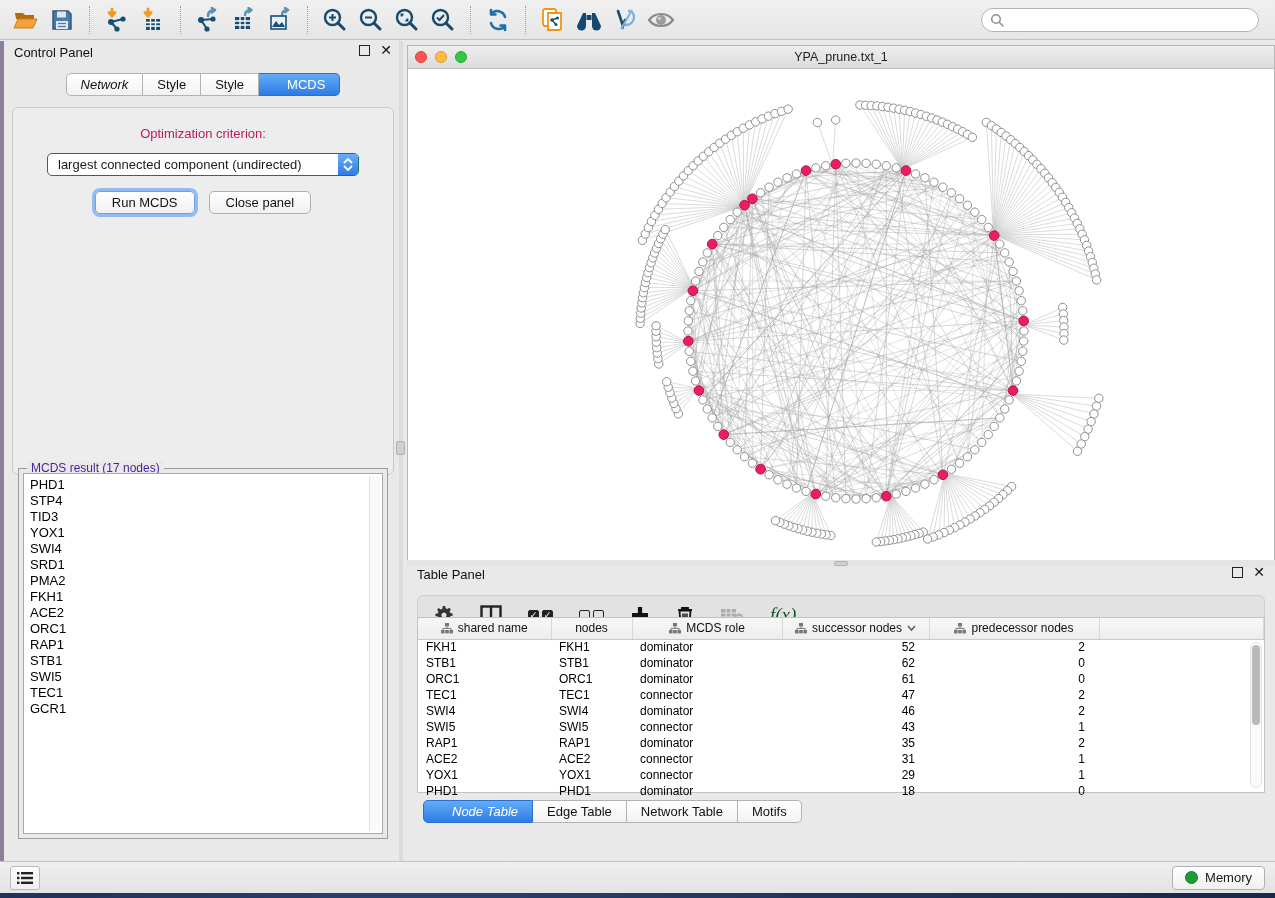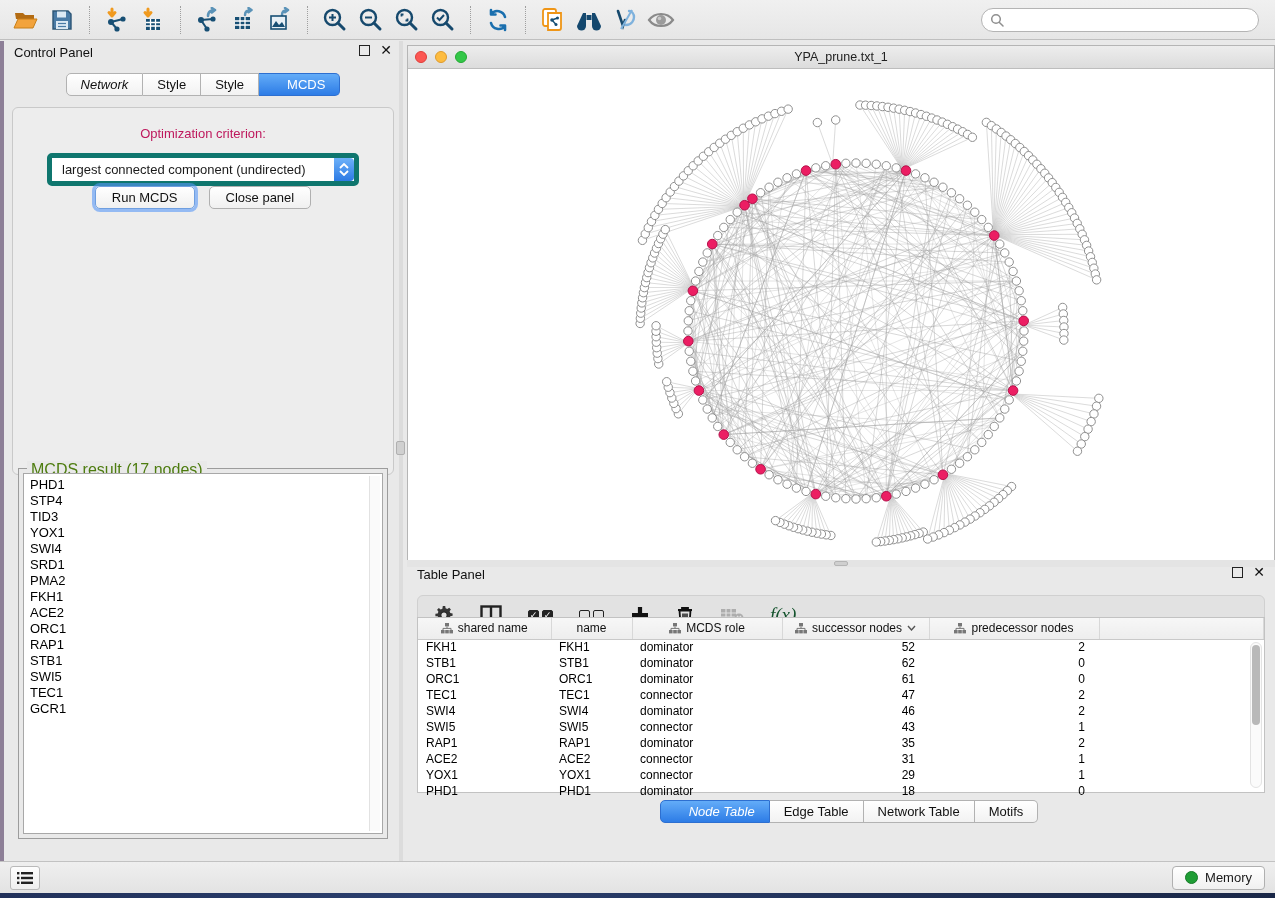--- a/index.html
+++ b/index.html
@@ -39,37 +39,37 @@
   .seg { border:1px solid #b2b2b2; background:linear-gradient(#ffffff,#f2f2f2);
     padding:3px 14px; font-size:13px; color:#111; cursor:pointer; border-left:none; }
   .seg:first-child { border-left:1px solid #b2b2b2; border-radius:5px 0 0 5px;font-style:italic; }
   .seg:last-child { border-radius:0 5px 5px 0; }
   .seg.active { background:linear-gradient(#63acf8,#2d7ce6); color:#fff; border-color:#2d6fd0;padding-left:28px; }
 
   .cp-content { position:absolute; left:8px; right:8px; top:62px; height:368px;
     background:#ededed; border:1px solid #c9c9c9; border-radius:6px; padding-top:18px; }
   .opt-label { text-align:center; font-size:13px; color:#be185d; }
   .select-row { display:flex; justify-content:center; margin-top:12px; }
-  .mac-select { width:312px; height:33px; background:#fff; border:5px solid #0f766e;
+  .mac-select { width:312px; height:23px; background:#fff; border:1px solid #0f766e;
     border-radius:5px; display:flex; align-items:center; cursor:pointer; overflow:hidden; }
   .mac-select .val { flex:1; padding:0 10px; font-size:13px; white-space:nowrap; }
   .mac-select .stepper { width:20px; height:23px; background:linear-gradient(#6db1f9,#2c7ae4);
     display:flex; flex-direction:column; align-items:center; justify-content:center; gap:1px;
     border-radius:0 4px 4px 0; }
   .stepper svg { display:block; }
-  .btn-row { display:flex; justify-content:center; gap:14px; }
+  .btn-row { display:flex; justify-content:center; gap:14px; margin-top:15px; }
   .mac-btn { background:linear-gradient(#ffffff,#f0f0f0); border:1px solid #b0b0b0;
     border-radius:5px; padding:3px 16px; font-size:13px; cursor:pointer;
     font-family:"Liberation Sans",sans-serif; color:#111; }
   .mac-btn.focused { box-shadow:0 0 0 3px rgba(88,152,246,.6); border-color:#6f9fe0; }
 
   .group-box { position:absolute; left:14px; right:14px; top:423px; bottom:22px;
     border:1px solid #9c9c9c; background:#e9e9e9; }
   .group-title { position:absolute; top:-8px; left:8px; background:#e9e9e9;
-    padding:0 4px; font-size:16px; color:#4d7c0f; }
+    padding:0 4px; font-size:12px; color:#4c1d95; }
   .result-list { position:absolute; inset:4px; background:#fff; border:1px solid #a8a8a8;
     overflow:hidden; padding:3px 0 0 6px; }
   .result-list .track { position:absolute; right:2px; top:2px; bottom:2px; width:11px;
     background:#fafafa; border-left:1px solid #e2e2e2; }
   .result-item { font-size:13px; line-height:16px; color:#000; }
 
   
   .right { position:absolute; left:403px; right:0; top:0; bottom:0; }
   .v-splitter { position:absolute; left:399px; top:0; bottom:0; width:4px; background:#dcdcdc; }
   .v-splitter .handle { position:absolute; top:400px; left:-3px; width:9px; height:14px;
@@ -111,21 +111,21 @@
     border-right:1px solid #d8d8d8; border-bottom:1px solid #c9c9c9; font-weight:normal;
     font-size:12px; color:#111; text-align:center; position:relative; white-space:nowrap; }
   .node-table th .th-inner { display:flex; align-items:center; justify-content:center; gap:5px; }
   .node-table td { height:16px; padding:0 8px; white-space:nowrap; overflow:hidden; color:#000; }
   .node-table td.num { text-align:right; padding-right:14px; }
   .tbl-scrollbar { position:absolute; right:2px; top:24px; bottom:4px; width:12px;
     background:#fbfbfb; border:1px solid #e3e3e3; border-radius:6px; }
   .tbl-scrollbar .thumb { position:absolute; top:2px; left:1px; width:8px; height:80px;
     background:#b9b9b9; border-radius:5px; }
 
-  .tp-tabs { position:absolute; left:16px; right:0; bottom:38px; display:flex; justify-content:center; }
+  .tp-tabs { position:absolute; left:16px; right:0; bottom:38px; display:flex; justify-content:flex-start; }
 
   
   .status-bar { position:absolute; left:0; right:0; bottom:0; height:32px;
     background:linear-gradient(#efefef,#e3e3e3); border-top:1px solid #c2c2c2;
     display:flex; align-items:center; padding:0 10px; }
   .status-left-btn { width:30px; height:24px; background:linear-gradient(#fdfdfd,#efefef);
     border:1px solid #b9b9b9; border-radius:3px; display:flex; align-items:center; justify-content:center;
     cursor:pointer; }
   .memory-btn { margin-left:auto; height:24px; background:linear-gradient(#ffffff,#f0f0f0);
     border:1px solid #b0b0b0; border-radius:4px; display:flex; align-items:center; gap:7px;
@@ -1195,21 +1195,21 @@
                         <rect x="0" y="7" width="3.6" height="3.4" fill="#777"></rect>
                         <rect x="4.2" y="7" width="3.6" height="3.4" fill="#777"></rect>
                         <rect x="8.4" y="7" width="3.6" height="3.4" fill="#777"></rect>
                         <path d="M6 3.4v2M2 7V5.4h8V7" stroke="#777" fill="none"></path>
                       </svg>
                       <span>shared name</span>
                     </span>
                   </th>
                   <th>
                     <span class="th-inner">
-                      <span>name</span>
+                      <span>nodes</span>
                     </span>
                   </th>
                   <th>
                     <span class="th-inner">
                       <svg width="12" height="11" viewBox="0 0 12 11" style="vertical-align:-1px">
                         <rect x="4" y="0" width="4" height="3.4" fill="#777"></rect>
                         <rect x="0" y="7" width="3.6" height="3.4" fill="#777"></rect>
                         <rect x="4.2" y="7" width="3.6" height="3.4" fill="#777"></rect>
                         <rect x="8.4" y="7" width="3.6" height="3.4" fill="#777"></rect>
                         <path d="M6 3.4v2M2 7V5.4h8V7" stroke="#777" fill="none"></path>

